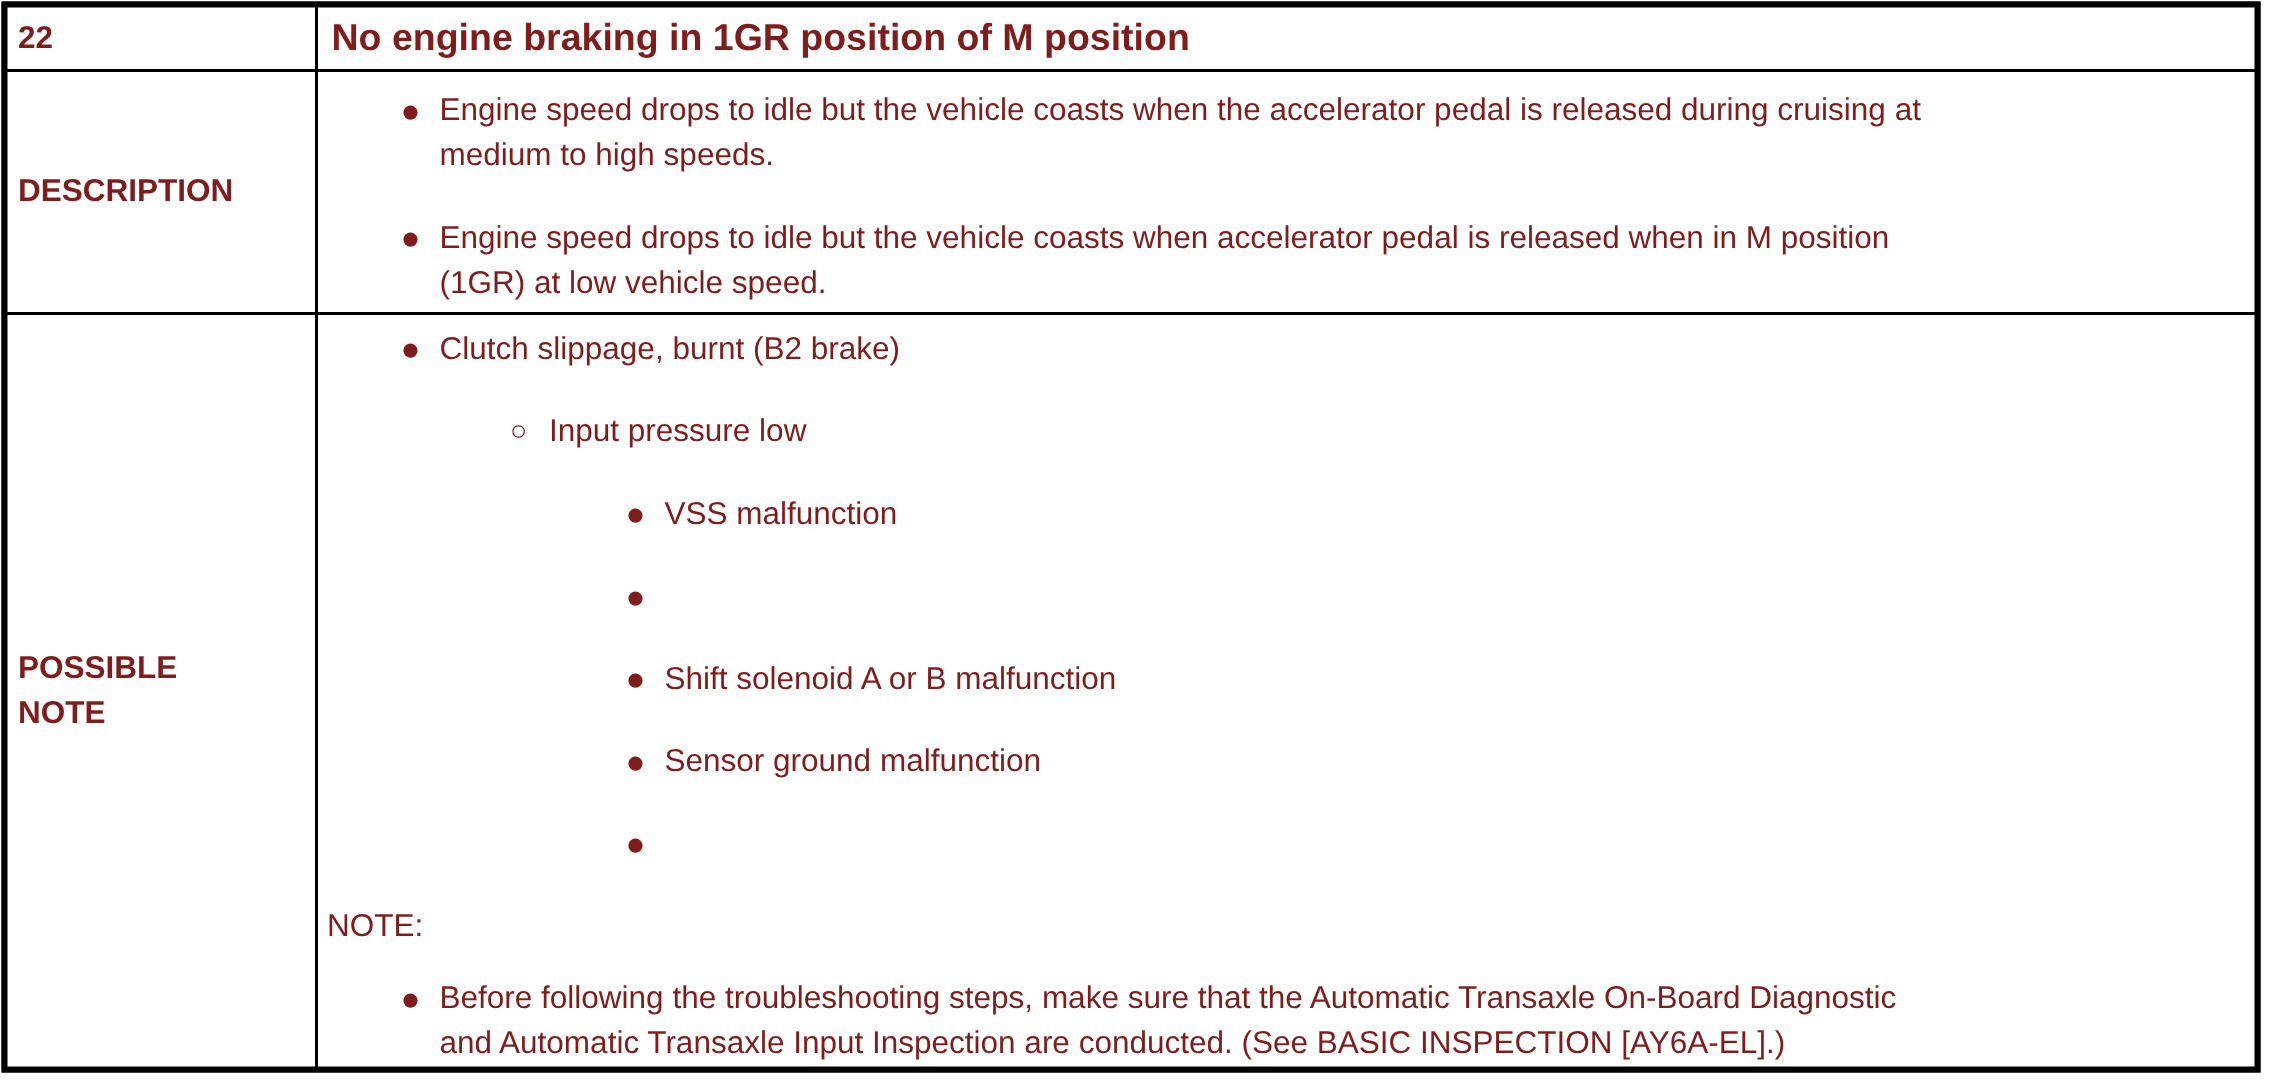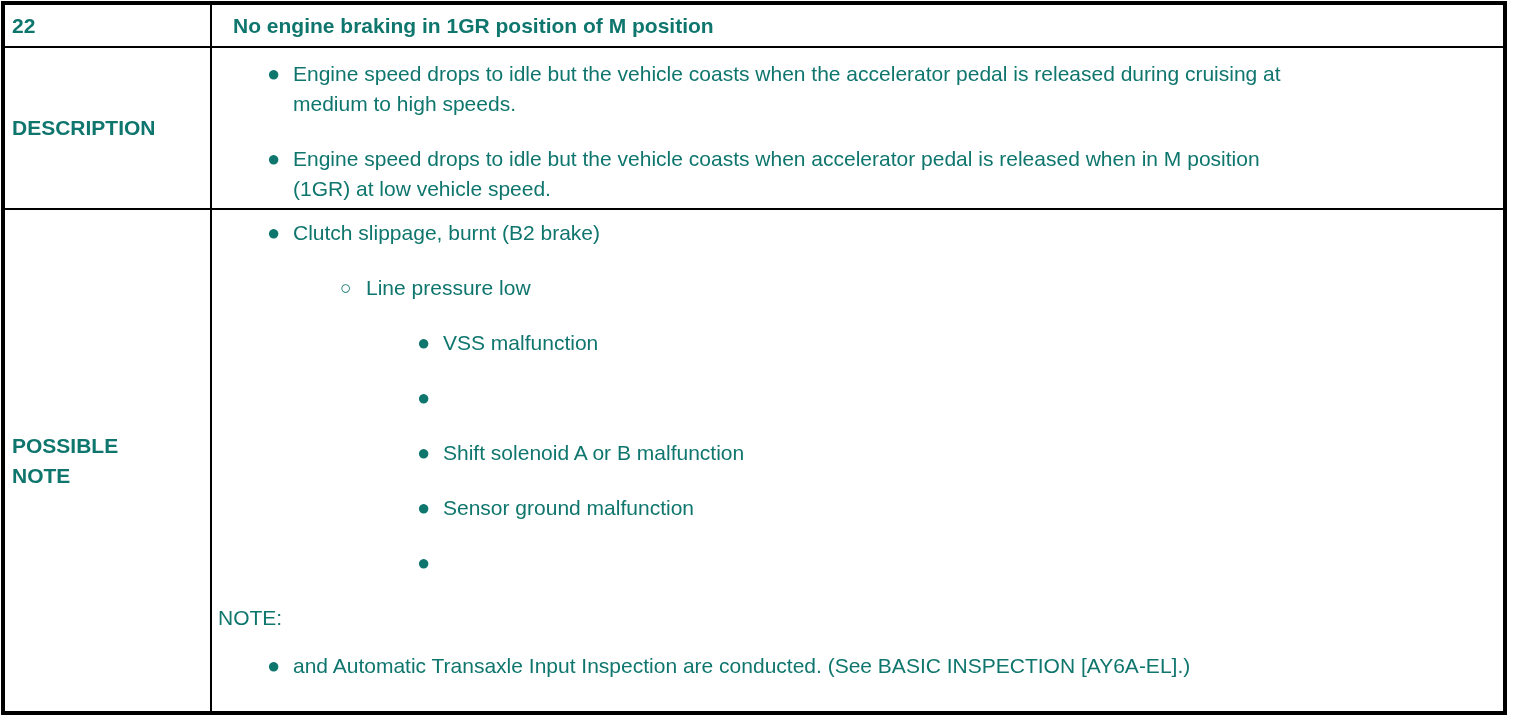--- a/index.html
+++ b/index.html
@@ -1,21 +1,21 @@
 <!DOCTYPE html>
 <html><head>
 <meta charset="utf-8">
 <style>
   html,body{margin:0;padding:0;background:#ffffff;}
   .sheet{
     position:relative;
     width:1520px;height:726px;
     background:#ffffff;
     font-family:"Liberation Sans","DejaVu Sans",sans-serif;
-    color:#0f766e;
+    color:#7f1d1d;
     overflow:hidden;
   }
   .tbl{
     position:absolute;left:1px;top:1px;
     width:1506px;height:714px;
     box-sizing:border-box;
     border:4px solid #000;
     background:#000;
     display:grid;
     grid-template-columns:205px 1fr;
@@ -24,22 +24,22 @@
   }
   .cell{background:#fff;box-sizing:border-box;overflow:hidden;}
   .label-cell{
     display:flex;align-items:center;
     padding-left:7px;
     font-weight:bold;font-size:21px;line-height:30px;
   }
   .label-cell .label{max-width:170px;}
   .title-cell{
     display:flex;align-items:center;
-    padding-left:21px;
-    font-weight:bold;font-size:21px;
+    padding-left:9px;
+    font-weight:bold;font-size:25px;
   }
   .content-cell{font-size:21px;line-height:30px;}
   .desc-cell{padding-top:11px;}
   .cause-cell{padding-top:8px;}
   .item{display:flex;margin-bottom:25px;}
   .lvl1{padding-left:55px;}
   .lvl2{padding-left:128px;}
   .lvl3{padding-left:205px;}
   .marker{flex:0 0 26px;width:26px;font-size:22px;line-height:30px;}
   .marker.hollow{font-size:19px;font-weight:bold;}
@@ -87,21 +87,21 @@
       <span class="label">POSSIBLE NOTE</span>
     </div>
     <div class="cell content-cell cause-cell">
 
       <div class="item lvl1">
         <span class="marker">●</span>
         <span class="txt">Clutch slippage, burnt (B2 brake)</span>
       </div>
       <div class="item lvl2">
         <span class="marker hollow">○</span>
-        <span class="txt">Line pressure low</span>
+        <span class="txt">Input pressure low</span>
       </div>
       <div class="item lvl3">
         <span class="marker">●</span>
         <span class="txt">VSS malfunction</span>
       </div>
       <div class="item lvl3">
         <span class="marker">●</span>
       </div>
       <div class="item lvl3">
         <span class="marker">●</span>
@@ -113,19 +113,20 @@
       </div>
       <div class="item lvl3">
         <span class="marker">●</span>
       </div>
 
       <div class="note-label">NOTE:</div>
 
       <div class="item lvl1 note-item">
         <span class="marker">●</span>
         <span class="txt">
+          <div>Before following the troubleshooting steps, make sure that the Automatic Transaxle On-Board Diagnostic</div>
           <div>and Automatic Transaxle Input Inspection are conducted. (See BASIC INSPECTION [AY6A-EL].)</div>
         </span>
       </div>
 
     </div>
   </div>
 </div>
 
 </body></html>

